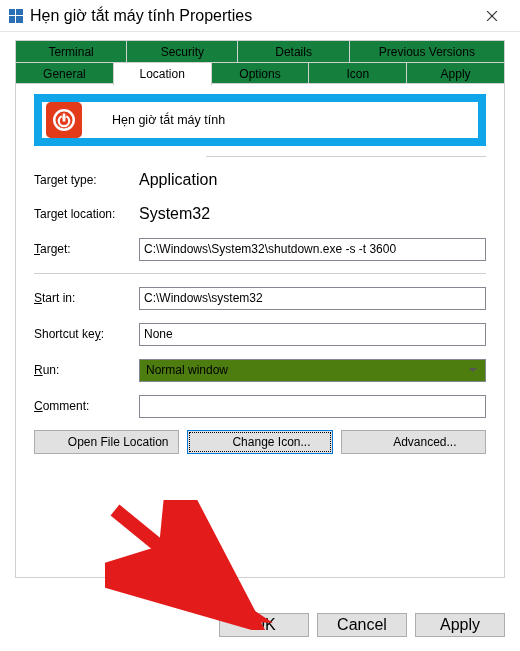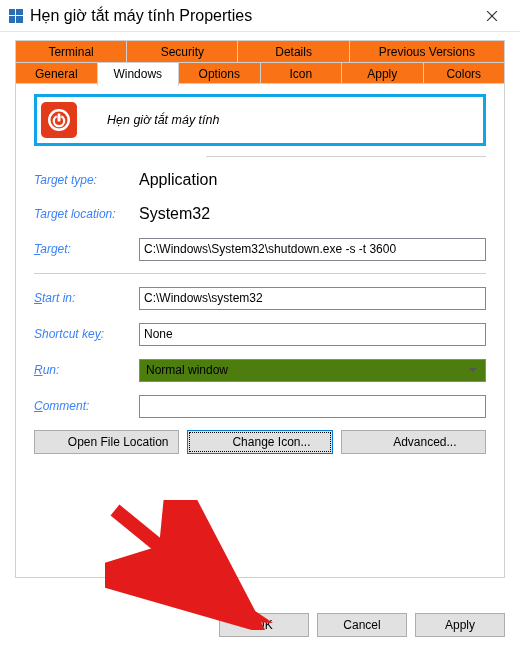--- a/index.html
+++ b/index.html
@@ -45,21 +45,21 @@
   }
   .tabs-row {
     display: flex;
     width: 100%;
   }
   .tabs-row .tab {
     flex: 1;
     height: 22px;
     border: 1px solid #d0d0d0;
     border-bottom: none;
-    background: #f97316;
+    background: #15803d;
     display: flex;
     align-items: center;
     justify-content: center;
     font-size: 12px;
     color: #000;
     margin-left: -1px;
     cursor: pointer;
     position: relative;
   }
   .tabs-row .tab:first-child { margin-left: 0; }
@@ -75,24 +75,23 @@
     height: 495px;
     margin-top: -1px;
     background: #fff;
     padding: 10px 18px 12px 18px;
     position: relative;
   }
   .header-row {
     display: flex;
     align-items: center;
     padding: 2px 2px;
-    border: 3px solid #0ea5e9;
+    border: 8px solid #0ea5e9;
     margin: 0 0 2px 0;
     height: 52px;
-    font-style: italic;
   }
   .app-icon {
     width: 36px; height: 36px;
     background: #e33b1a;
     border-radius: 5px;
     display: flex; align-items: center; justify-content: center;
     margin-right: 30px;
     margin-left: 2px;
   }
   .app-icon svg { display: block; }
@@ -108,22 +107,21 @@
   .field-row {
     display: flex;
     align-items: center;
     margin-bottom: 12px;
     height: 22px;
   }
   .field-row.tall { height: 24px; }
   .label {
     width: 105px;
     font-size: 12px;
-    color: #3b82f6;
-    font-style: italic;
+    color: #000000;
   }
   .label .ul { text-decoration: underline; }
   .static-val {
     font-size: 16px;
     color: #000;
   }
   .text-input {
     flex: 1;
     height: 23px;
     border: 1px solid #828790;
@@ -184,21 +182,21 @@
     bottom: 14px;
     display: flex;
     gap: 8px;
   }
   .dlg-btn {
     width: 90px;
     height: 24px;
     border: 1px solid #adadad;
     background: #e1e1e1;
     font-family: inherit;
-    font-size: 12px;
+    font-size: 16px;
     display: flex;
     align-items: center;
     justify-content: center;
     cursor: pointer;
   }
   
   .arrow {
     position: absolute;
     left: 105px;
     top: 500px;
@@ -241,33 +239,30 @@
     <div class="tab" style="flex:1.4">
         <span>Previous Versions</span>
       </div>
   </div>
 
   <div class="tabs-row tabs-row2">
     <div class="tab">
         <span>General</span>
       </div>
     <div class="tab active">
-        <span>Windows</span>
+        <span>Location</span>
       </div>
     <div class="tab">
         <span>Options</span>
       </div>
     <div class="tab">
         <span>Icon</span>
       </div>
     <div class="tab">
         <span>Apply</span>
-      </div>
-    <div class="tab">
-        <span>Colors</span>
       </div>
   </div>
 
   <div class="tab-panel">
 
     <div class="header-row">
       <div class="app-icon">
         <svg width="26" height="26" viewBox="0 0 26 26">
           <circle cx="13" cy="13" r="11" fill="#fff"></circle>
           <circle cx="13" cy="13" r="8.5" fill="#e33b1a"></circle>

